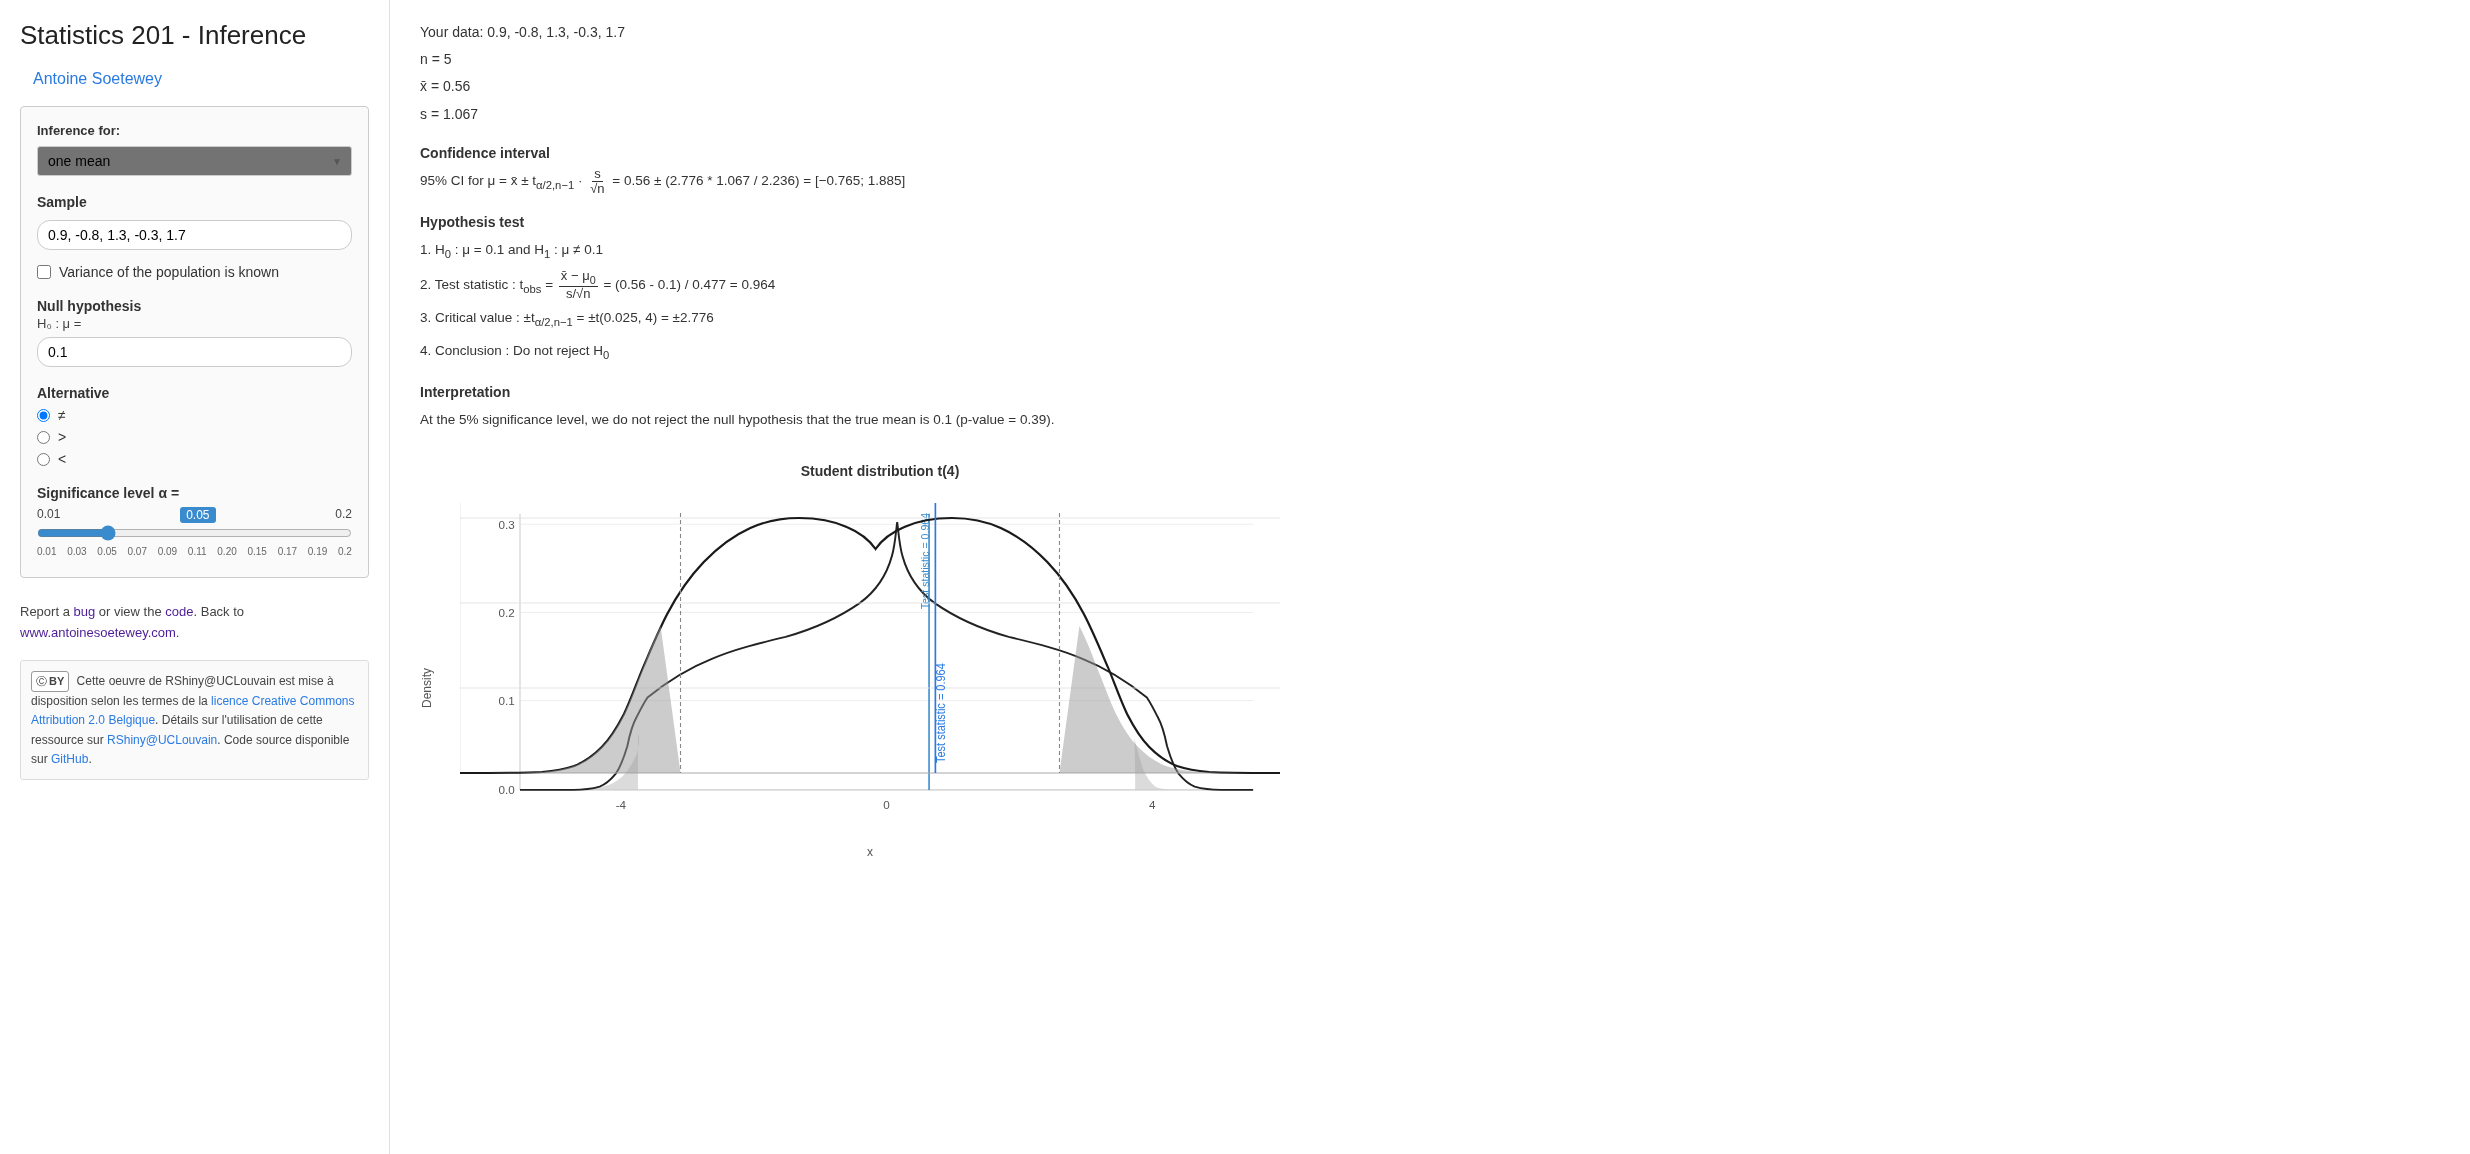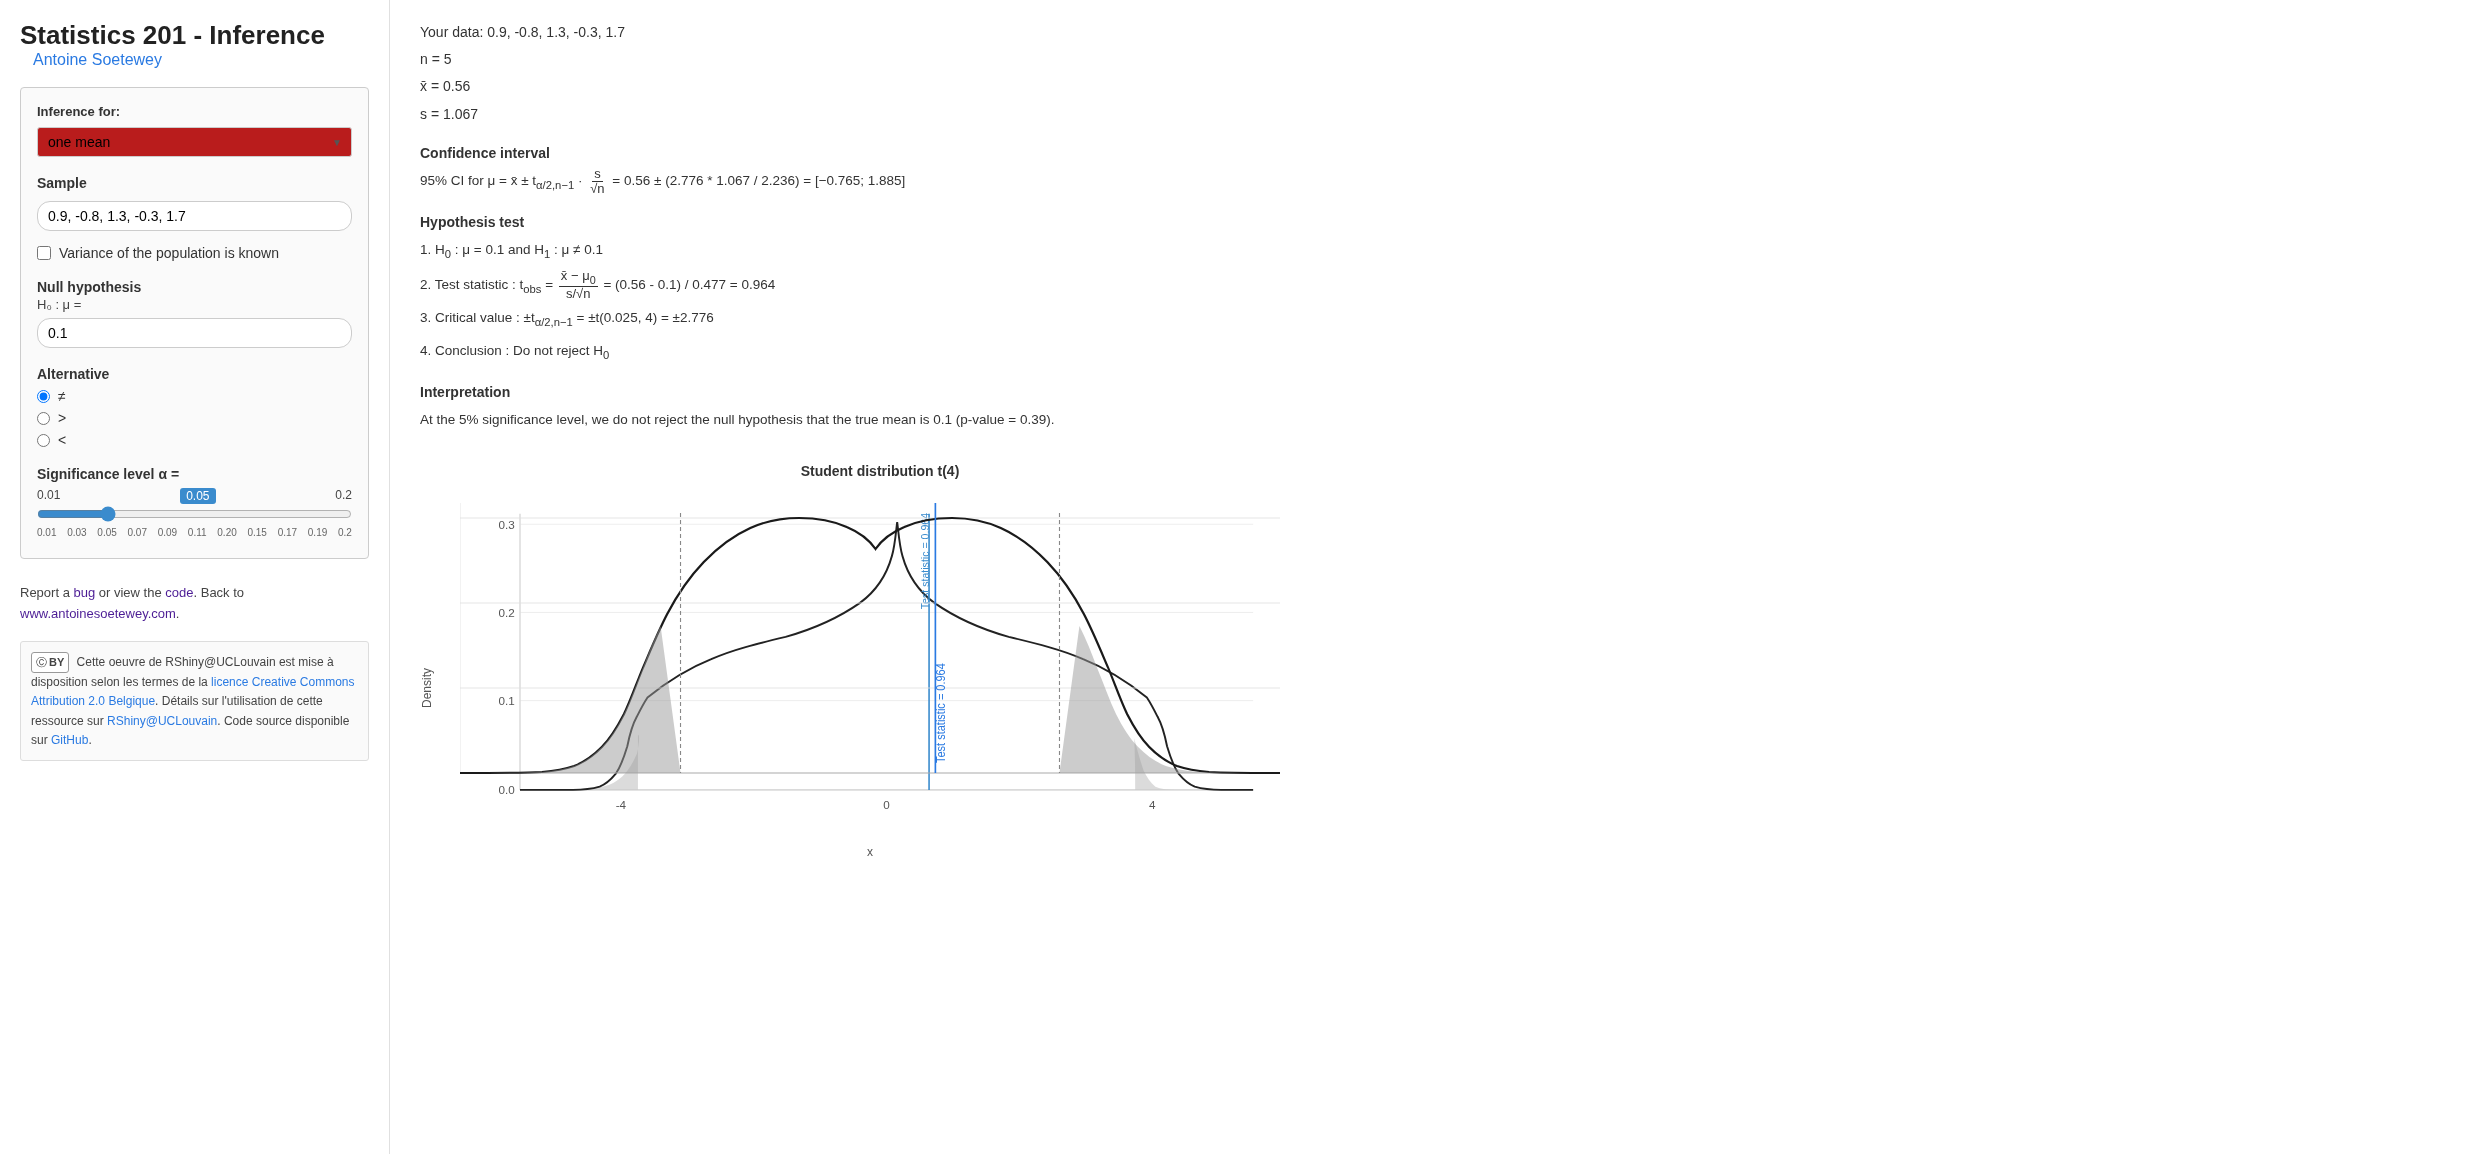--- a/index.html
+++ b/index.html
@@ -18,22 +18,22 @@
     
     .left-panel {
       width: 390px;
       min-width: 390px;
       padding: 20px 20px 20px 20px;
       border-right: 1px solid #e0e0e0;
       background: #fff;
     }
     .page-title {
       font-size: 26px;
-      font-weight: bold;
-      margin-bottom: 0;
+      font-weight: normal;
+      margin-bottom: 19px;
       color: #222;
     }
     .author-link {
       color: #2a7ae2;
       text-decoration: none;
       font-size: 16px;
       margin-bottom: 18px;
       display: block;
       margin-left: 13px;
     }
@@ -52,21 +52,21 @@
     }
     .select-wrapper {
       position: relative;
       width: 100%;
     }
     .select-wrapper select {
       width: 100%;
       padding: 6px 30px 6px 10px;
       border: 1px solid #ccc;
       border-radius: 3px;
-      background: #b91c1c;
+      background: #737373;
       appearance: none;
       font-size: 14px;
       cursor: pointer;
     }
     .select-wrapper::after {
       content: '▼';
       font-size: 10px;
       position: absolute;
       right: 10px;
       top: 50%;

